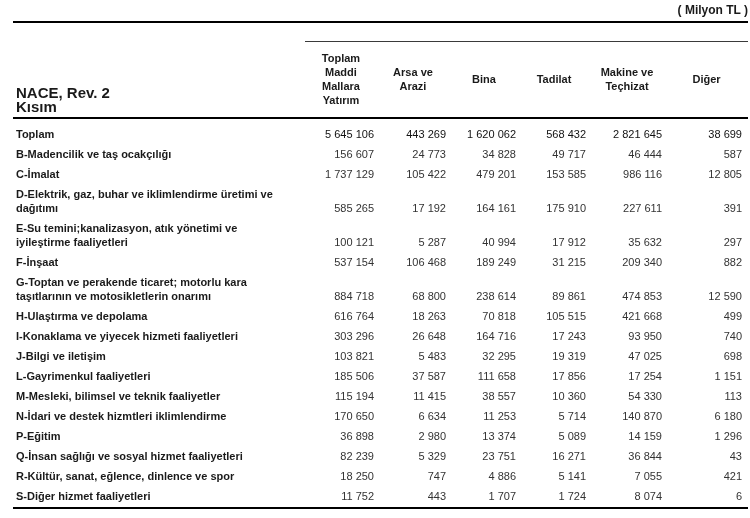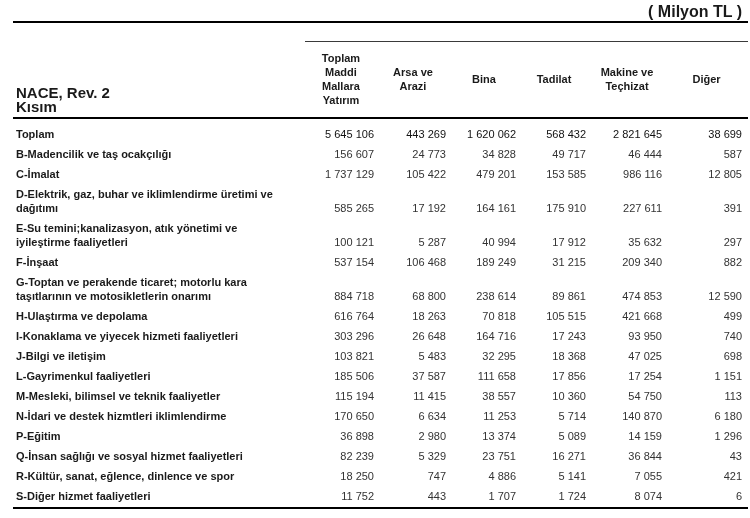--- a/index.html
+++ b/index.html
@@ -9,22 +9,22 @@
     width: 750px;
     height: 518px;
     background: #ffffff;
     font-family: "Liberation Sans", "DejaVu Sans", sans-serif;
     color: #1a1a1a;
     overflow: hidden;
   }
   .unit-label {
     position: absolute;
     top: 3px;
-    right: 8px;
-    font-size: 16px;
+    right: 2px;
+    font-size: 12px;
     font-weight: bold;
     color: #1a1a1a;
     white-space: pre;
   }
   table.stat {
     position: absolute;
     left: 13px;
     top: 21px;
     width: 735px;
     border-collapse: collapse;
@@ -229,42 +229,42 @@
       <td class="num">17 243</td>
       <td class="num">93 950</td>
       <td class="num">740</td>
     </tr>
 
     <tr>
       <td class="lbl">J-Bilgi ve iletişim</td>
       <td class="num">103 821</td>
       <td class="num">5 483</td>
       <td class="num">32 295</td>
-      <td class="num">18 368</td>
+      <td class="num">19 319</td>
       <td class="num">47 025</td>
       <td class="num">698</td>
     </tr>
 
     <tr>
       <td class="lbl">L-Gayrimenkul faaliyetleri</td>
       <td class="num">185 506</td>
       <td class="num">37 587</td>
       <td class="num">111 658</td>
       <td class="num">17 856</td>
       <td class="num">17 254</td>
       <td class="num">1 151</td>
     </tr>
 
     <tr>
       <td class="lbl">M-Mesleki, bilimsel ve teknik faaliyetler</td>
       <td class="num">115 194</td>
       <td class="num">11 415</td>
       <td class="num">38 557</td>
       <td class="num">10 360</td>
-      <td class="num">54 750</td>
+      <td class="num">54 330</td>
       <td class="num">113</td>
     </tr>
 
     <tr>
       <td class="lbl">N-İdari ve destek hizmtleri iklimlendirme</td>
       <td class="num">170 650</td>
       <td class="num">6 634</td>
       <td class="num">11 253</td>
       <td class="num">5 714</td>
       <td class="num">140 870</td>

